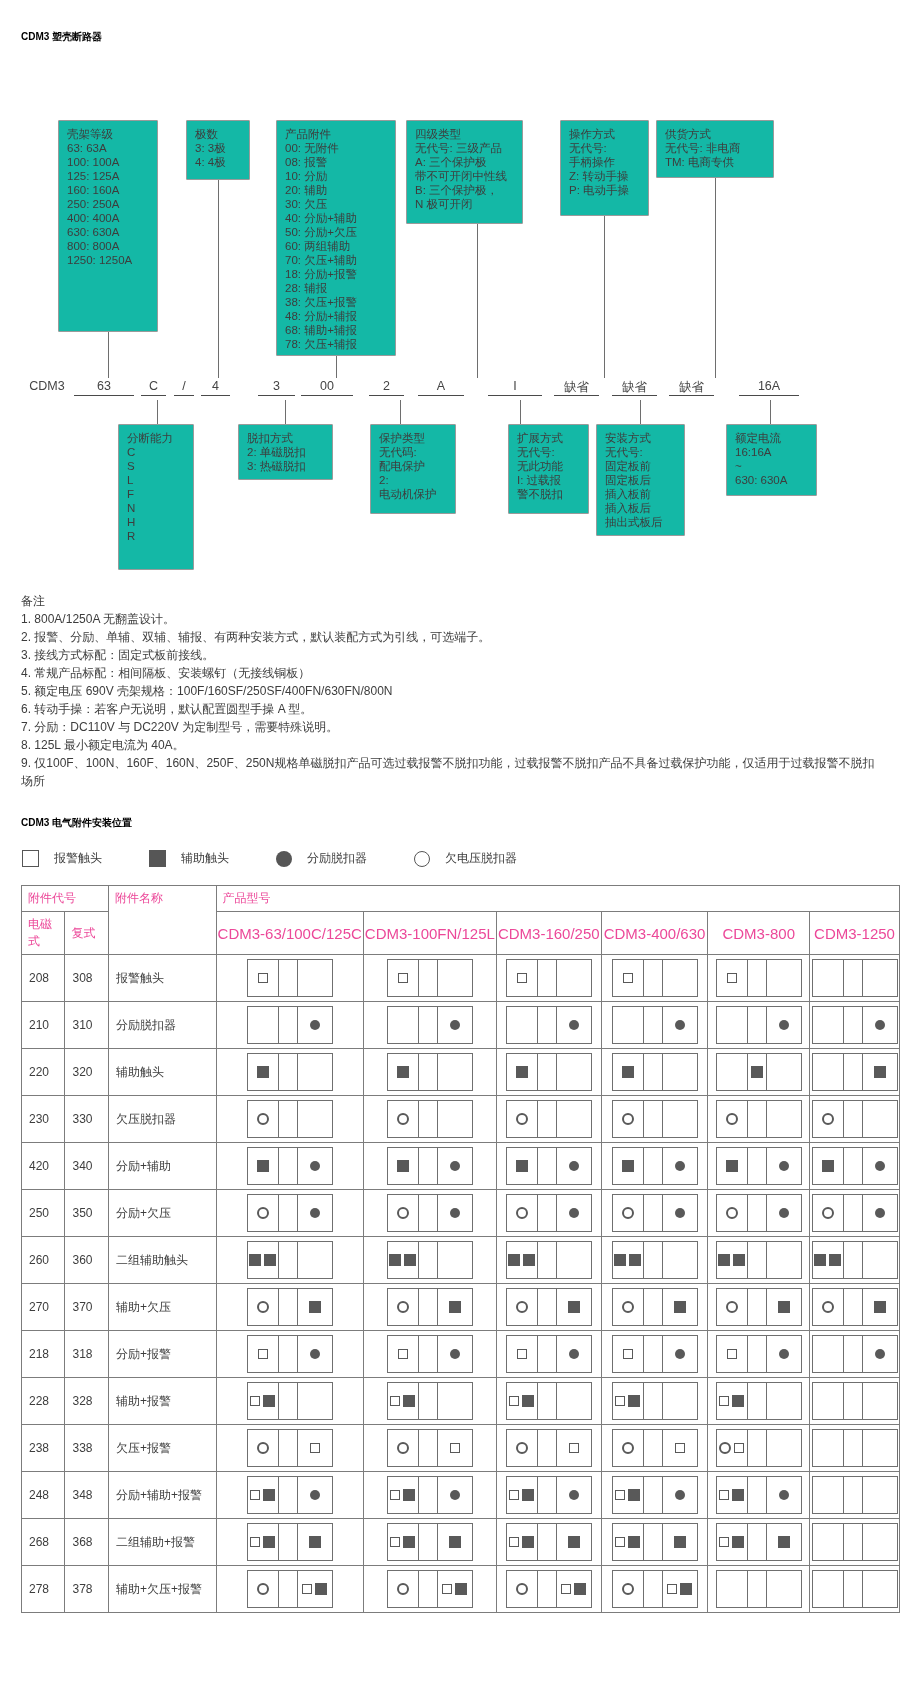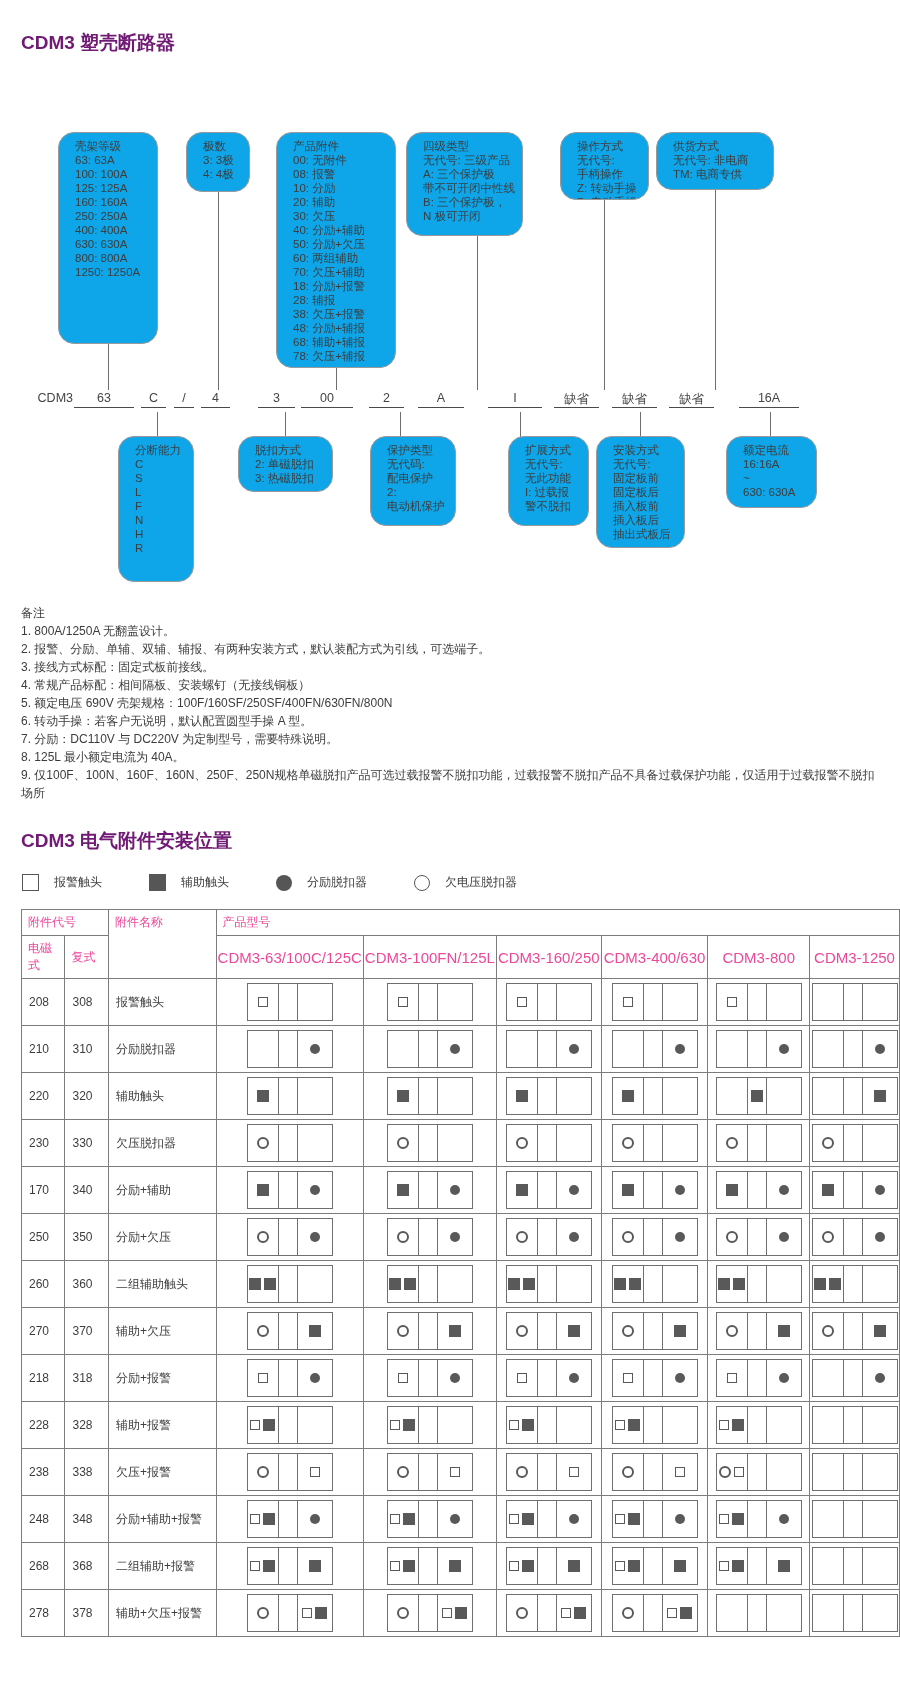--- a/index.html
+++ b/index.html
@@ -1,22 +1,22 @@
 <!DOCTYPE html>
 <html><head>
 <meta charset="utf-8">
 <style>
   html,body{margin:0;padding:0;background:#fff;}
   body{width:900px;font-family:"Liberation Sans","DejaVu Sans",sans-serif;color:#3d3d3d;}
-  .h1{font-size:19px;font-weight:bold;color:#701a75;margin:30px 0 0 21px;}
+  .h1{font-size:10px;font-weight:bold;color:#000000;margin:30px 0 0 21px;}
   .h2{margin-top:26px;}
   
   .diagram{position:relative;height:534px;margin-top:4px;}
-  .box{position:absolute;z-index:2;box-sizing:border-box;background:#0ea5e9;border:1px solid #9a9a9a;
-       border-radius:16px;padding:6px 16px;font-size:11.5px;line-height:14px;color:#3d3d3d;overflow:hidden;}
+  .box{position:absolute;z-index:2;box-sizing:border-box;background:#14b8a6;border:1px solid #9a9a9a;
+       border-radius:1px;padding:6px 8px;font-size:11.5px;line-height:14px;color:#3d3d3d;overflow:hidden;}
   .box-title{white-space:nowrap;}
   .box-line{white-space:nowrap;}
   .conn{position:absolute;z-index:1;width:1px;background:#6e6e6e;}
   .seg{position:absolute;top:331px;height:16px;z-index:3;font-size:12.5px;color:#444;text-align:center;white-space:nowrap;}
   .seg.u{border-bottom:1px solid #4a4a4a;}
   
   .notes{margin:10px 21px 0 21px;font-size:12px;line-height:18px;color:#3c3c3c;}
   
   .legend{display:flex;align-items:center;margin:20px 0 4px 22px;}
   .legend-item{display:flex;align-items:center;margin-right:47px;}
@@ -91,21 +91,21 @@
         <div class="box-line">78: 欠压+辅报</div>
       </div>
     <div class="box" style="left:406px;top:72px;width:117px;height:104px;">
         <div class="box-title">四级类型</div>
         <div class="box-line">无代号: 三级产品</div>
         <div class="box-line">A: 三个保护极</div>
         <div class="box-line">带不可开闭中性线</div>
         <div class="box-line">B: 三个保护极，</div>
         <div class="box-line">N 极可开闭</div>
       </div>
-    <div class="box" style="left:560px;top:72px;width:89px;height:68px;">
+    <div class="box" style="left:560px;top:72px;width:89px;height:96px;">
         <div class="box-title">操作方式</div>
         <div class="box-line">无代号:</div>
         <div class="box-line">手柄操作</div>
         <div class="box-line">Z: 转动手操</div>
         <div class="box-line">P: 电动手操</div>
       </div>
     <div class="box" style="left:656px;top:72px;width:118px;height:58px;">
         <div class="box-title">供货方式</div>
         <div class="box-line">无代号: 非电商</div>
         <div class="box-line">TM: 电商专供</div>
@@ -160,21 +160,21 @@
       <div class="conn" style="left: 336px; top: 100px; height: 230px;"></div>
       <div class="conn" style="left: 477px; top: 100px; height: 230px;"></div>
       <div class="conn" style="left: 604px; top: 100px; height: 230px;"></div>
       <div class="conn" style="left: 715px; top: 100px; height: 230px;"></div>
       <div class="conn" style="left: 157px; top: 352px; height: 68px;"></div>
       <div class="conn" style="left: 285px; top: 352px; height: 68px;"></div>
       <div class="conn" style="left: 400px; top: 352px; height: 68px;"></div>
       <div class="conn" style="left: 520px; top: 352px; height: 68px;"></div>
       <div class="conn" style="left: 640px; top: 352px; height: 68px;"></div>
       <div class="conn" style="left: 770px; top: 352px; height: 68px;"></div>
-      <span class="seg" style="left: 21px; width: 52px; text-align: right;">CDM3</span>
+      <span class="seg" style="left: 21px; width: 52px;">CDM3</span>
       <span class="seg u" style="left: 74px; width: 60px;">63</span>
       <span class="seg u" style="left: 141px; width: 25px;">C</span>
       <span class="seg u" style="left: 174px; width: 20px;">/</span>
       <span class="seg u" style="left: 201px; width: 29px;">4</span>
       <span class="seg u" style="left: 258px; width: 37px;">3</span>
       <span class="seg u" style="left: 301px; width: 52px;">00</span>
       <span class="seg u" style="left: 369px; width: 35px;">2</span>
       <span class="seg u" style="left: 418px; width: 46px;">A</span>
       <span class="seg u" style="left: 488px; width: 54px;">I</span>
       <span class="seg u" style="left: 554px; width: 45px;">缺省</span>
@@ -429,21 +429,21 @@
             </span></td>
           <td class="pcell"><span class="mini">
               <span class="slot slot-0">
                 <span class="sy sy-uv"></span>
               </span>
               <span class="slot slot-1"></span>
               <span class="slot slot-2"></span>
             </span></td>
         </tr>
         <tr>
-          <td class="code-td">170</td>
+          <td class="code-td">420</td>
           <td class="code-td">340</td>
           <td class="name-td">分励+辅助</td>
           <td class="pcell"><span class="mini">
               <span class="slot slot-0">
                 <span class="sy sy-aux"></span>
               </span>
               <span class="slot slot-1"></span>
               <span class="slot slot-2">
                 <span class="sy sy-shunt"></span>
               </span>

